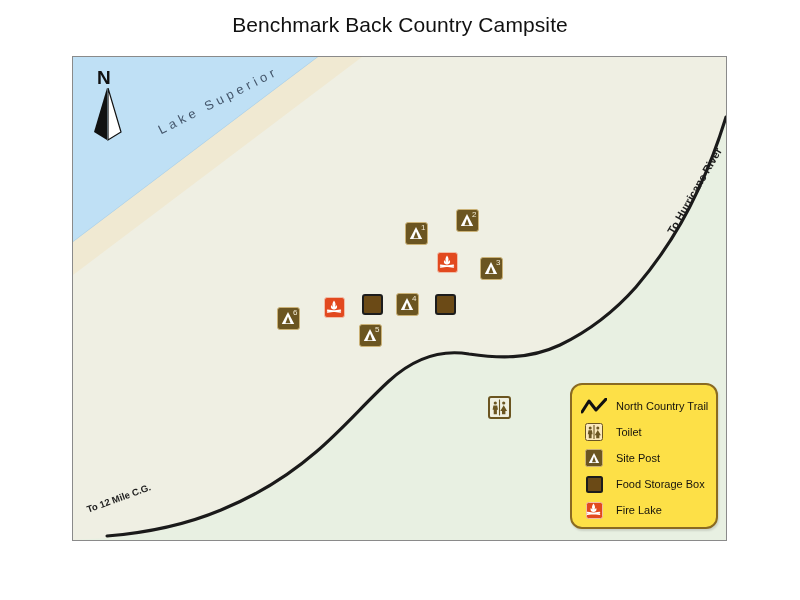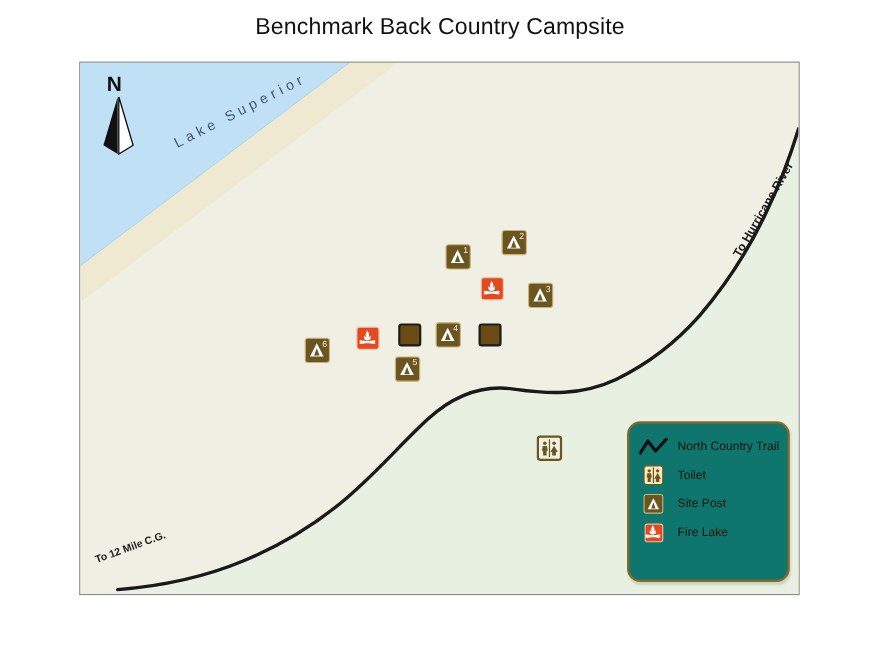--- a/index.html
+++ b/index.html
@@ -131,21 +131,21 @@
     border-radius: 3px;
   }
   .marker svg { display: block; }
   
   #legend {
     position: absolute;
     left: 497px;
     top: 326px;
     width: 148px;
     height: 146px;
-    background: #0f766e;
+    background: #fde047;
     border: 2.5px solid #8a6a22;
     border-radius: 12px;
     box-sizing: border-box;
     padding: 8px 0 0 0;
     box-shadow: 1px 2px 2px rgba(0,0,0,0.12);
   }
   .legend-row {
     display: flex;
     align-items: center;
     height: 26px;
@@ -347,20 +347,26 @@
           <span class="lg-sitepost" style="position:relative;">
             <svg width="18" height="18" viewBox="0 0 18 18" style="position:absolute;left:-1.2px;top:-1.2px;">
               <polygon points="9,4 14.2,14 3.8,14" fill="#ffffff"></polygon>
               <polygon points="9,7.5 11,13.2 7,13.2" fill="#6b5521"></polygon>
             </svg>
           </span>
         </span>
         <span class="legend-label">Site Post</span>
       </div>
 
+      <div class="legend-row">
+        <span class="legend-swatch">
+          <span class="lg-food"></span>
+        </span>
+        <span class="legend-label">Food Storage Box</span>
+      </div>
 
       <div class="legend-row">
         <span class="legend-swatch">
           <span class="lg-fire" style="position:relative;">
             <svg width="17" height="17" viewBox="0 0 17 17" style="position:absolute;left:-1.2px;top:-1.2px;">
               <path d="M8.5,2.5 C10.2,5 10.4,6.6 9.4,8.4 C10.6,8 11,6.8 11,6.8
                        C12.2,9 11,11 8.5,11 C6,11 4.8,9 6,6.8 C6,6.8 6.4,8 7.6,8.4
                        C6.6,6.6 6.8,5 8.5,2.5 Z" fill="#ffffff"></path>
               <path d="M2.5,13.3 L14.5,11.6 M2.5,11.6 L14.5,13.3" stroke="#ffffff" stroke-width="1.5" stroke-linecap="round"></path>
             </svg>

